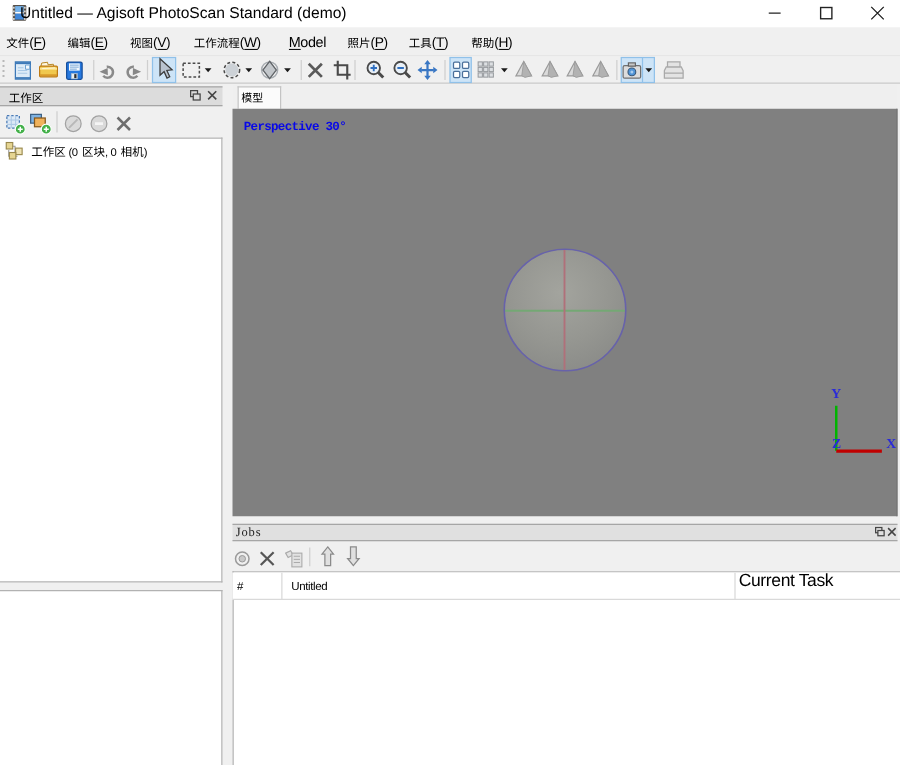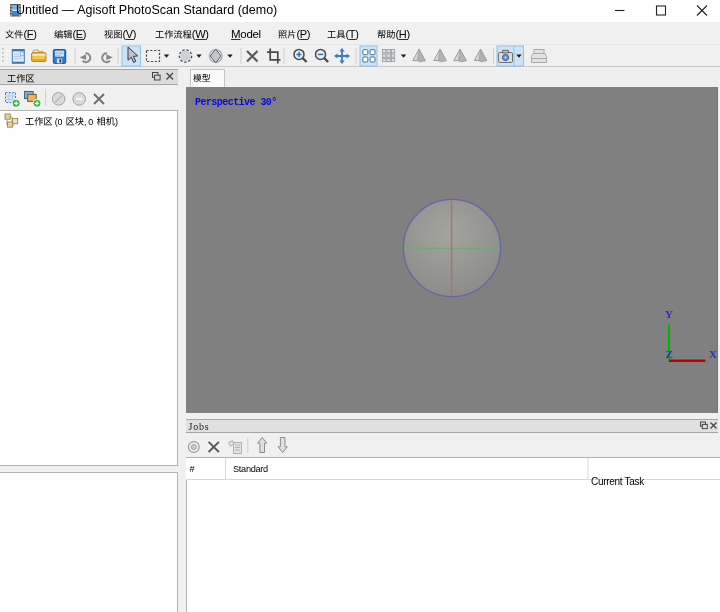--- a/index.html
+++ b/index.html
@@ -340,14 +340,14 @@
         <path d="M76.2 4.5 L80.8 10.2 H78.5 V19.5 H73.9 V10.2 H71.6 Z"></path>
         <path d="M96.7 19.5 L92.1 13.8 H94.4 V4.5 H99 V13.8 H101.3 Z"></path>
       </g>
 </svg>
 <div class="abs" style="left:186px;top:457px;width:534px;height:155px;background:#fff;border:1px solid #b2b2b2;border-bottom:none;border-right:none"></div>
 <div class="abs" style="left:186px;top:458px;width:534px;height:22px;background:#fff;border-bottom:1px solid #d9d9d9"></div>
 <svg class="abs" style="left:186px;top:458px" width="534" height="22">
       <path d="M39.5 0 V22 M402 0 V22" stroke="#d9d9d9" stroke-width="1"></path>
     </svg>
 <div class="abs" style="left:189.5px;top:464px;font-size:9.2px;letter-spacing:-0.3px;color:#000">#</div>
-<div class="abs" style="left:233px;top:464px;font-size:9.2px;letter-spacing:-0.3px;color:#000">Standard</div>
-<div class="abs" style="left:591px;top:476px;font-size:10px;letter-spacing:-0.3px;color:#000">Current Task</div>
+<div class="abs" style="left:233px;top:464px;font-size:9.2px;letter-spacing:-0.3px;color:#000">Untitled</div>
+<div class="abs" style="left:591px;top:456px;font-size:14px;letter-spacing:-0.3px;color:#000">Current Task</div>
 </div>
 </body></html>

